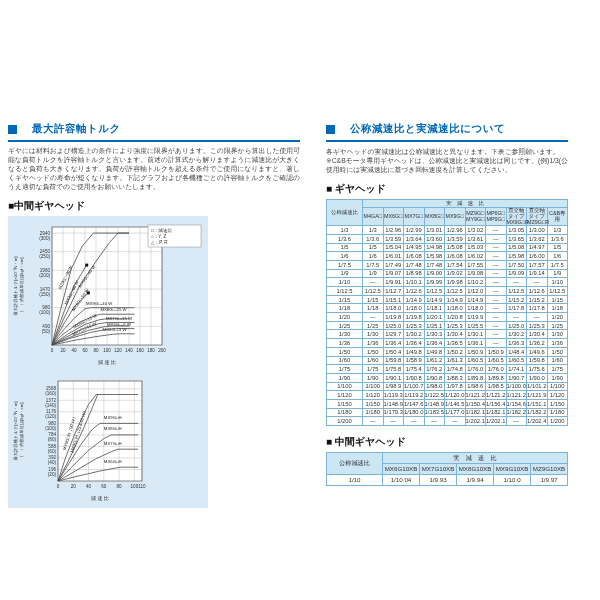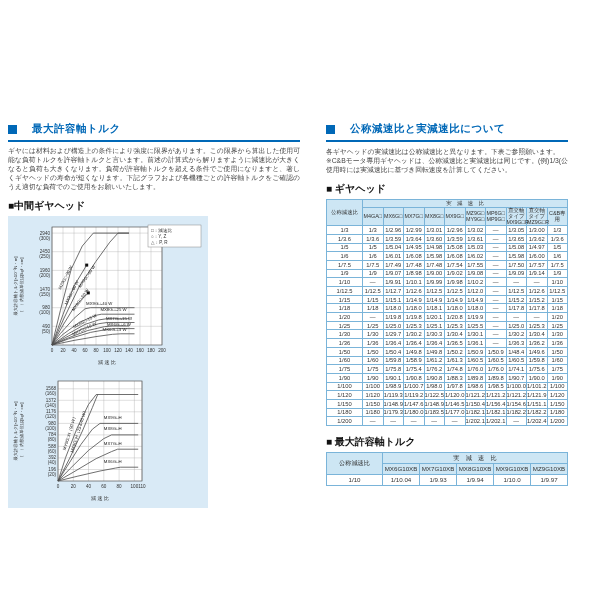--- a/index.html
+++ b/index.html
@@ -503,21 +503,21 @@
           <td>―</td>
           <td>―</td>
           <td>1/202.1</td>
           <td>1/202.1</td>
           <td>―</td>
           <td>1/202.4</td>
           <td>1/200</td>
         </tr>
       </tbody>
     </table>
-  <div class="sub-cap" style="margin-top:9px;">■ 最大許容軸トルク</div>
+  <div class="sub-cap" style="margin-top:9px;">■ 中間ギヤヘッド</div>
   <table class="dt" id="intermediate-table">
       <colgroup>
         <col style="width:56px">
         <col>
         <col>
         <col>
         <col>
         <col>
       </colgroup>
       <tbody>

